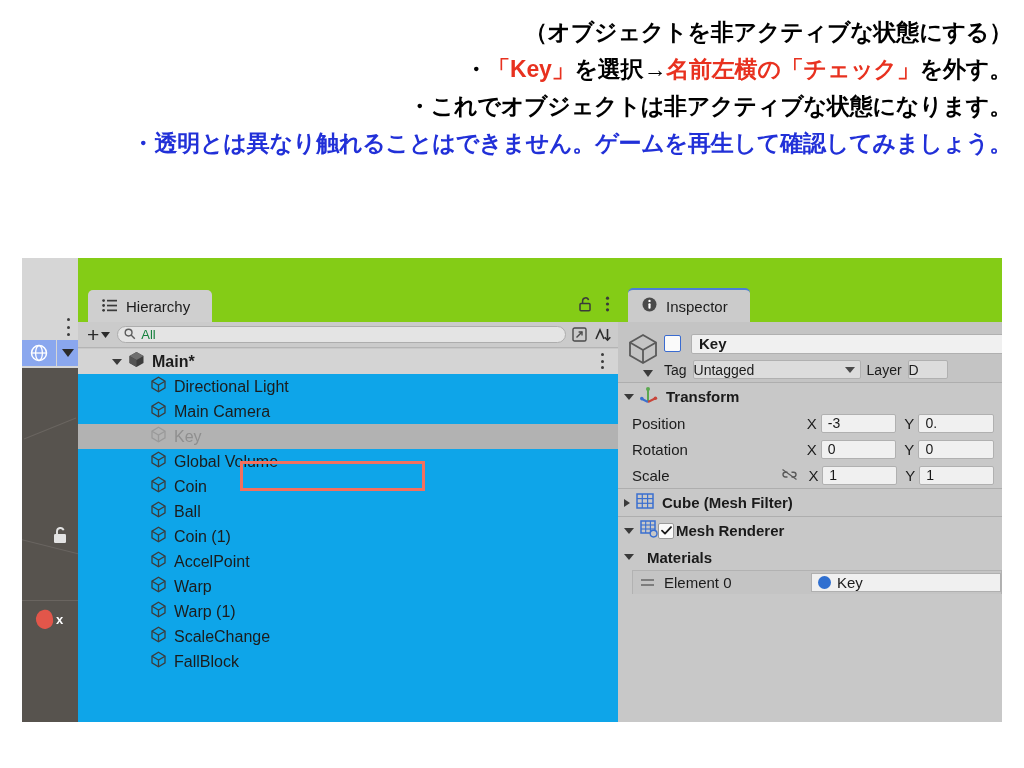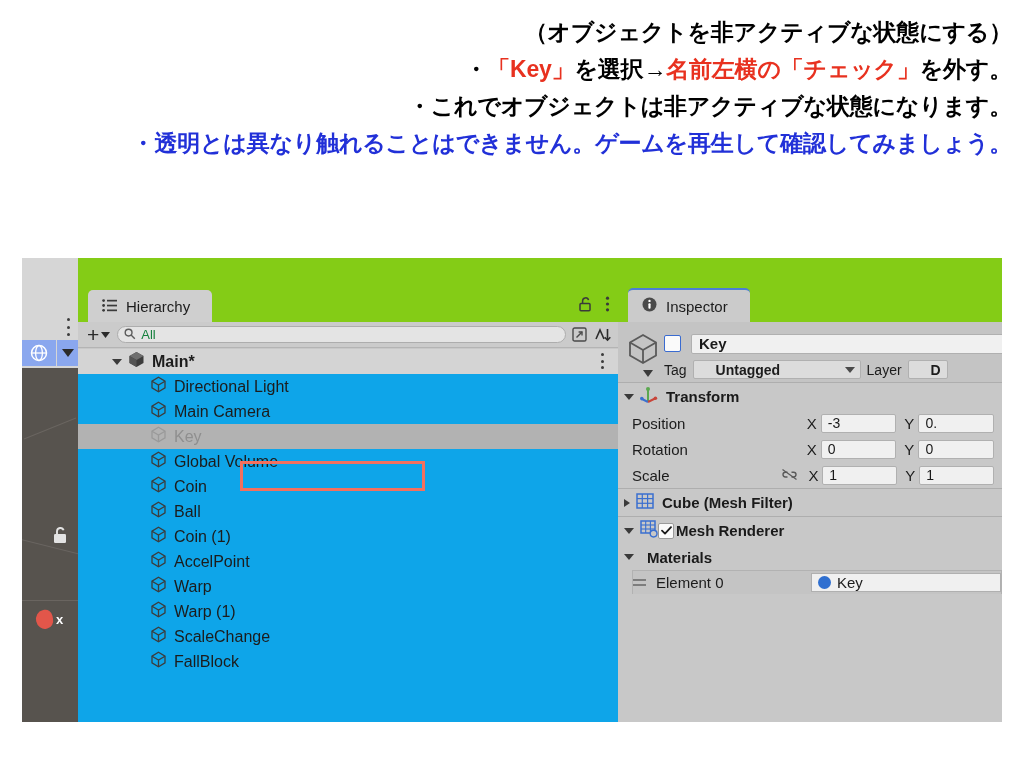--- a/index.html
+++ b/index.html
@@ -314,25 +314,24 @@
     color: #1c1c1c;
   }
   .dd-field {
     height: 19px;
     background: #dcdcdc;
     border: 1px solid #b0b0b0;
     border-radius: 2px;
     display: flex;
     align-items: center;
     justify-content: space-between;
-    padding: 0 5px 0 22px;
+    padding: 0 5px 0 0;
     box-sizing: border-box;
     font-size: 14px;
     color: #1c1c1c;
-    font-weight: bold;
   }
   .dd-arrow {
     width: 0; height: 0;
     border-left: 5px solid transparent;
     border-right: 5px solid transparent;
     border-top: 6px solid #4a4a4a;
   }
 
   .comp-header {
     height: 27px;
@@ -391,21 +390,21 @@
   .element-row {
     margin-left: 14px;
     height: 24px;
     background: #c4c4c4;
     border: 1px solid #b2b2b2;
     border-bottom: none;
     display: flex;
     align-items: center;
     font-size: 15px;
     color: #1c1c1c;
-    padding-left: 0;
+    padding-left: 8px;
     box-sizing: border-box;
     gap: 10px;
   }
   .drag-handle {
     width: 13px;
     display: flex; flex-direction: column; gap: 3px;
   }
   .drag-handle i { display: block; height: 1.6px; background: #7d7d7d; }
   .obj-field {
     margin-left: auto;

